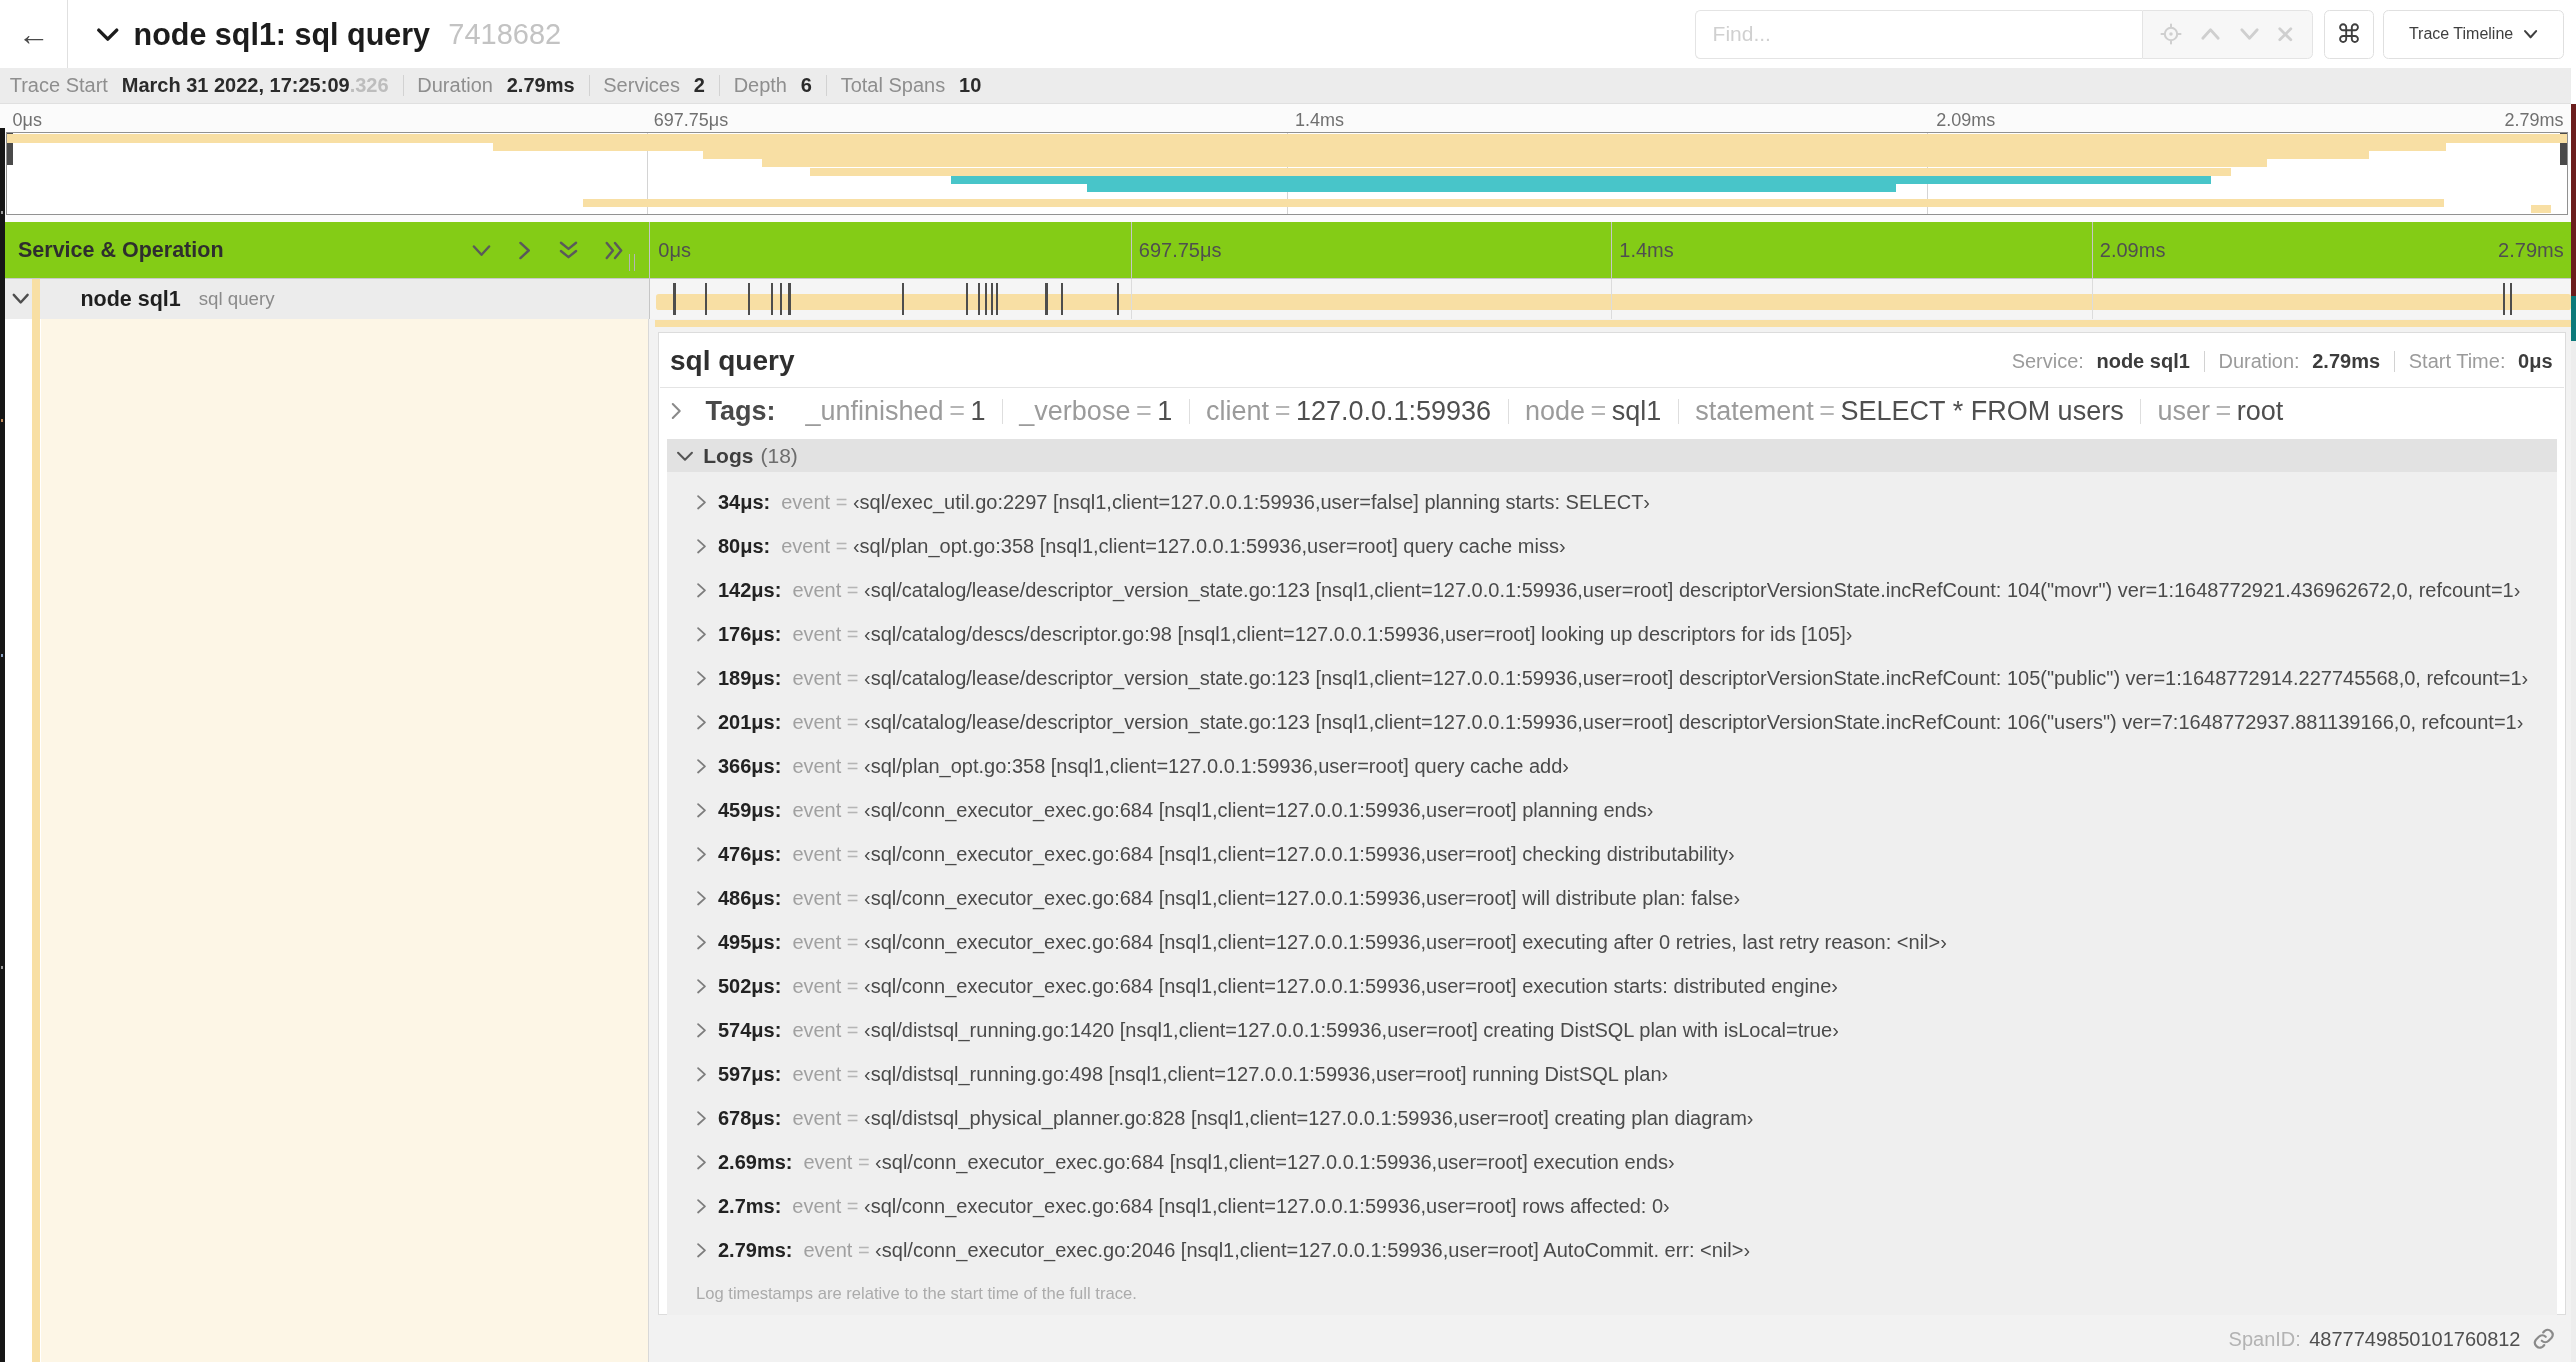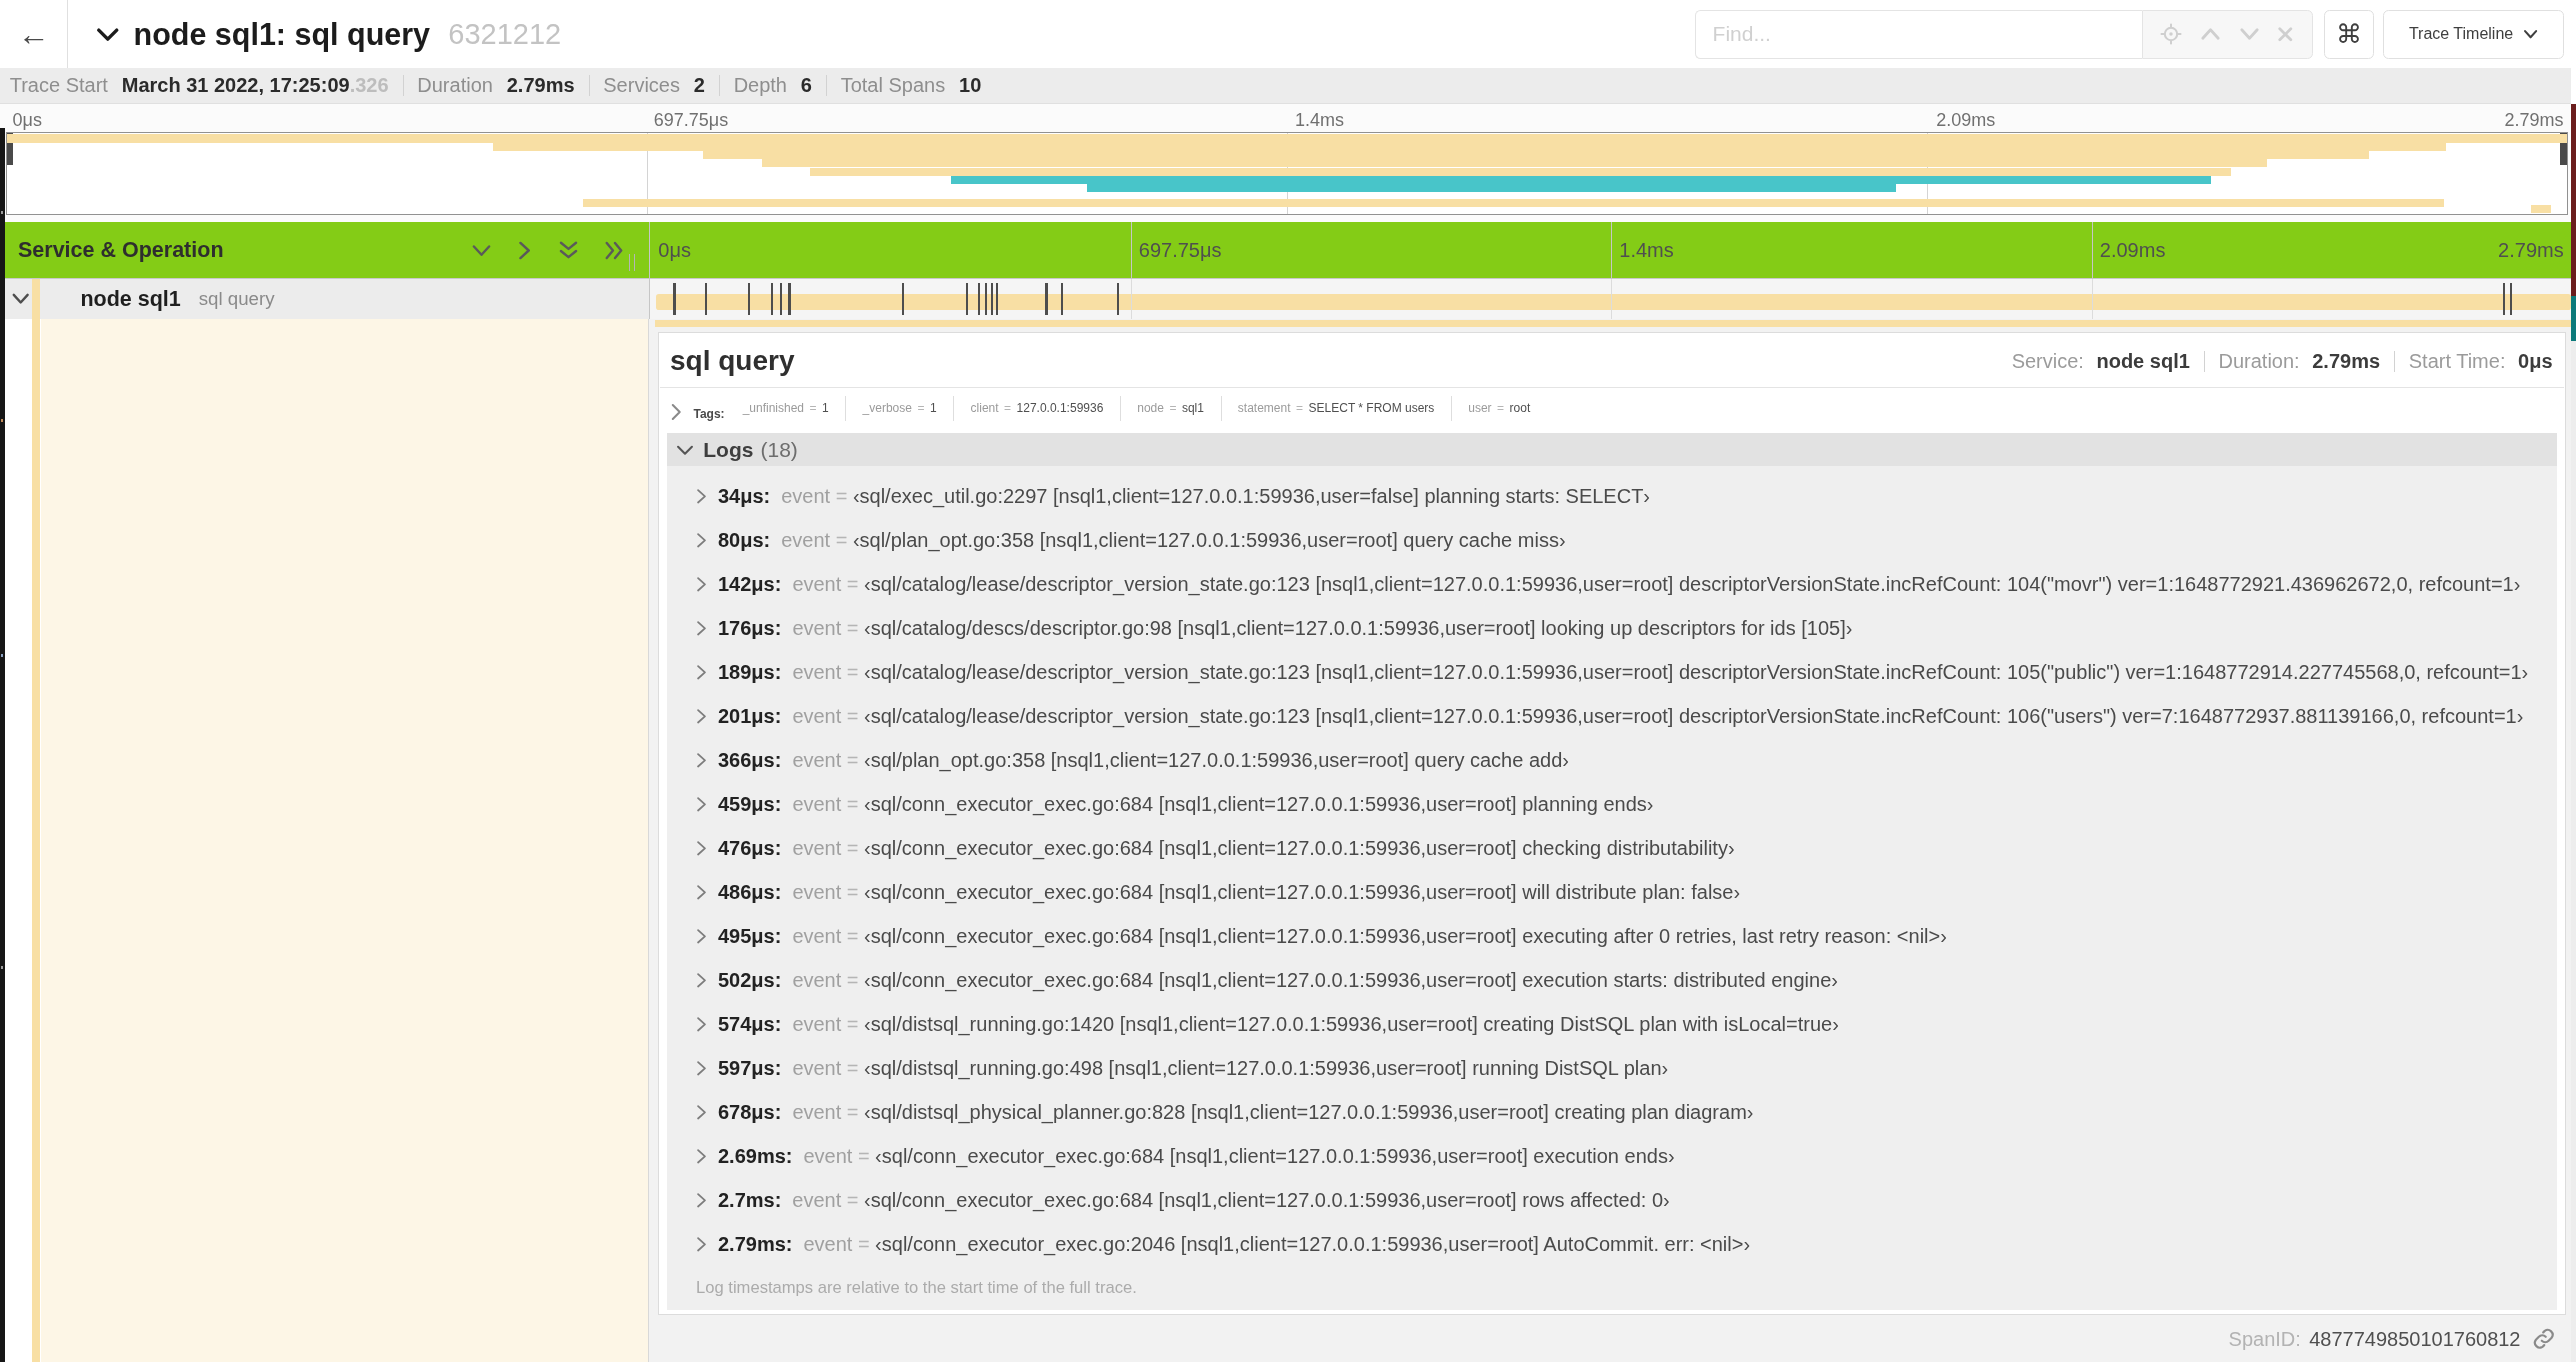--- a/index.html
+++ b/index.html
@@ -75,21 +75,21 @@
   .dr-right{left:649px;top:0;width:1927px;height:1044px;background:#f2f2f2;}
   .accent-bar{position:absolute;left:5.5px;top:1.4px;width:1916px;height:7px;}
   .detail-panel{position:absolute;left:9px;top:12.5px;width:1908px;height:983px;background:#fff;
                 border:0.7px solid #dcdcdc;box-sizing:border-box;}
   .d-head{display:flex;align-items:center;justify-content:space-between;padding:12.5px 12.5px 9.7px 11px;}
   .d-title{font-size:28px;font-weight:bold;color:#2f2f2f;}
   .d-overview{display:flex;align-items:center;font-size:20px;}
   .ov-label{color:#9b9b9b;margin-right:7px;}
   .ov-value{color:#3c3c3c;font-weight:bold;}
   .d-div{border-top:0.7px solid #e4e4e4;margin:0 1.4px;}
-  .tags-row{display:flex;align-items:flex-end;padding:8.3px 9.7px 8.3px 11px;font-size:12px;cursor:pointer;}
+  .tags-row{display:flex;align-items:center;padding:8.3px 9.7px 8.3px 11px;font-size:27px;cursor:pointer;gap:12px;}
   .tags-label{font-weight:bold;color:#4a4a4a;margin:0 18px 0 11px;}
   .tag-key{color:#9b9b9b;}
   .tag-eq{color:#b5b5b5;margin:0 5.5px;}
   .tag-value{color:#4f4f4f;}
   .tagsep{display:inline-block;width:0.7px;height:25px;background:#dedede;margin:0 16.6px;}
   .logs-block{margin:4.2px 8.3px 0 8.3px;}
   .logs-head{height:33px;background:#e2e2e2;display:flex;align-items:center;padding-left:8.3px;cursor:pointer;}
   .logs-title{font-size:21px;font-weight:bold;color:#3e3e3e;margin:0 7px 0 9.7px;}
   .logs-count{font-size:21px;color:#6d6d6d;}
   .logs-body{background:#efefef;padding-top:8.3px;padding-left:19px;}
@@ -123,21 +123,21 @@
     <div class="abs back-btn">
       <span>←</span>
     </div>
     <div class="abs title-wrap">
       <span class="title-chevron">
         <svg width="23.5" height="16.6" viewBox="0 0 34 24">
             <polyline points="4,6 17,19 30,6" fill="none" stroke="#1c1c1c" stroke-width="5" stroke-linecap="round" stroke-linejoin="round"></polyline>
           </svg>
       </span>
       <span class="page-title">node sql1: sql query</span>
-      <span class="trace-id">6321212</span>
+      <span class="trace-id">7418682</span>
     </div>
     <div class="abs find-group">
       <input class="find-input" placeholder="Find..." style="">
       <div class="find-icons">
         <span>
           <svg width="22" height="22" viewBox="0 0 32 32" fill="none" stroke="#cfcfcf" stroke-width="3">
             <circle cx="16" cy="16" r="9"></circle>
               <circle cx="16" cy="16" r="2.5" fill="#cfcfcf" stroke="none"></circle>
             <line x1="16" y1="1" x2="16" y2="7"></line>
               <line x1="16" y1="25" x2="16" y2="31"></line>

